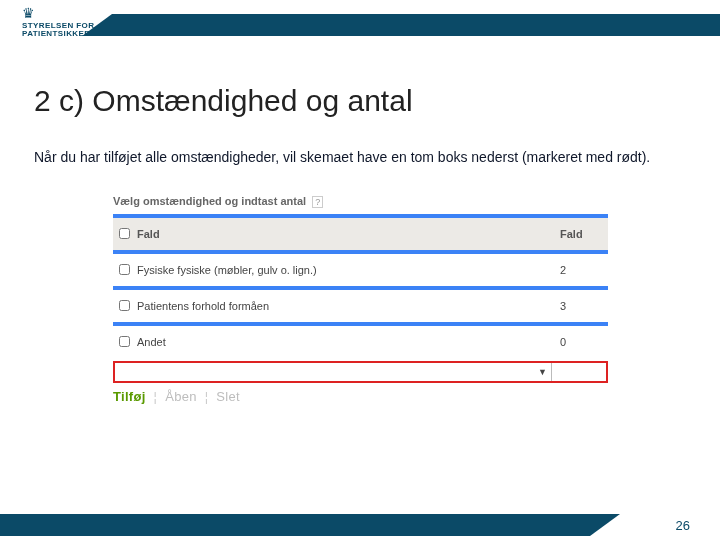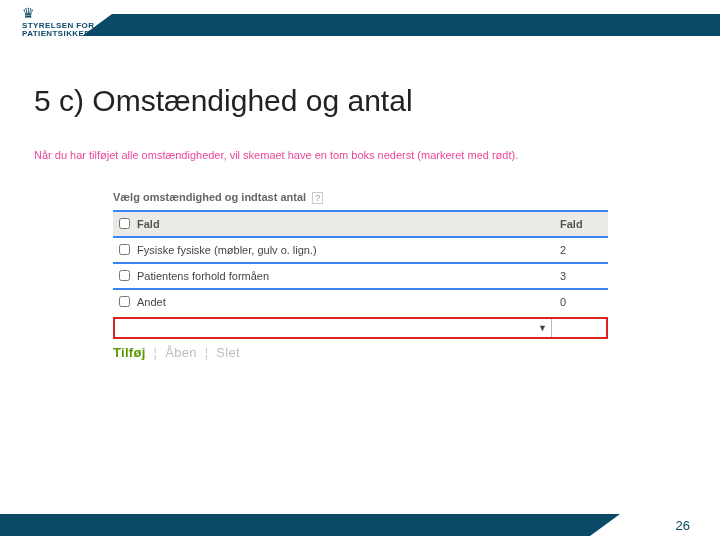--- a/index.html
+++ b/index.html
@@ -16,28 +16,28 @@
     content: ""; position: absolute; left: -30px; top: 0; width: 0; height: 0;
     border-right: 30px solid #0b4a67; border-top: 22px solid transparent;
   }
   .logo { position: absolute; top: 6px; left: 22px; width: 110px; height: 40px; }
   .crown { color: #0b4a67; font-size: 14px; line-height: 1; }
   .logo-text { font-size: 8px; letter-spacing: 0.4px; color: #0b4a67; text-transform: uppercase; line-height: 1.05; margin-top: 2px; font-weight: 600;}
   .logo-text .strong { color: #0b4a67; font-weight: 800; }
 
   
   .title { font-size: 30px; font-weight: 400; color: #222; margin: 36px 0 0 34px; }
-  .desc  { font-size: 11px; color: #ec4899; margin: 30px 64px 0 34px; line-height: 1.35; }
+  .desc  { font-size: 14px; color: #0f172a; margin: 30px 64px 0 34px; line-height: 1.35; }
 
   
   .form-wrap { margin: 28px 0 0 113px; width: 495px; font-size: 11px; color: #444; }
   .form-head { font-weight: 700; font-size: 11px; color: #666; margin-bottom: 6px; }
   .form-head .help { display:inline-block; font-weight:400; font-size:9px; color:#999; border:1px solid #ccc; padding:0 2px; margin-left:3px; }
 
-  .row { display: flex; align-items: center; height: 26px; border-top: 2px solid #3b82f6; }
+  .row { display: flex; align-items: center; height: 36px; border-top: 4px solid #3b82f6; }
   .row.first { background: #eceae6; font-weight: 700; color:#555; }
   .row .cb  { width: 22px; display:flex; align-items:center; justify-content:center; }
   .row .cb input { width:11px; height:11px; }
   .row .lbl { flex: 1; padding-left: 2px; }
   .row .num { width: 54px; text-align: left; padding-left: 6px; }
   .row.first .num { font-weight:700; }
 
   .blank-row {
     display:flex; align-items:center; height:22px;
     border: 2px solid #d22; margin-top: 3px; background:#fff;
@@ -72,21 +72,21 @@
     <div class="logo">
       <div class="crown">♛</div>
       <div class="logo-text">
         <span>STYRELSEN FOR</span><br>
         <span class="strong">PATIENTSIKKERHED</span>
       </div>
     </div>
     <div class="header-bar"></div>
   </div>
 
-  <h1 class="title">5 c) Omstændighed og antal</h1>
+  <h1 class="title">2 c) Omstændighed og antal</h1>
   <p class="desc">Når du har tilføjet alle omstændigheder, vil skemaet have en tom boks nederst (markeret med rødt).</p>
 
   <div class="form-wrap">
     <div class="form-head">
       <span>Vælg omstændighed og indtast antal</span>
       <span class="help">?</span>
     </div>
 
     <div class="row first">
       <span class="cb">

